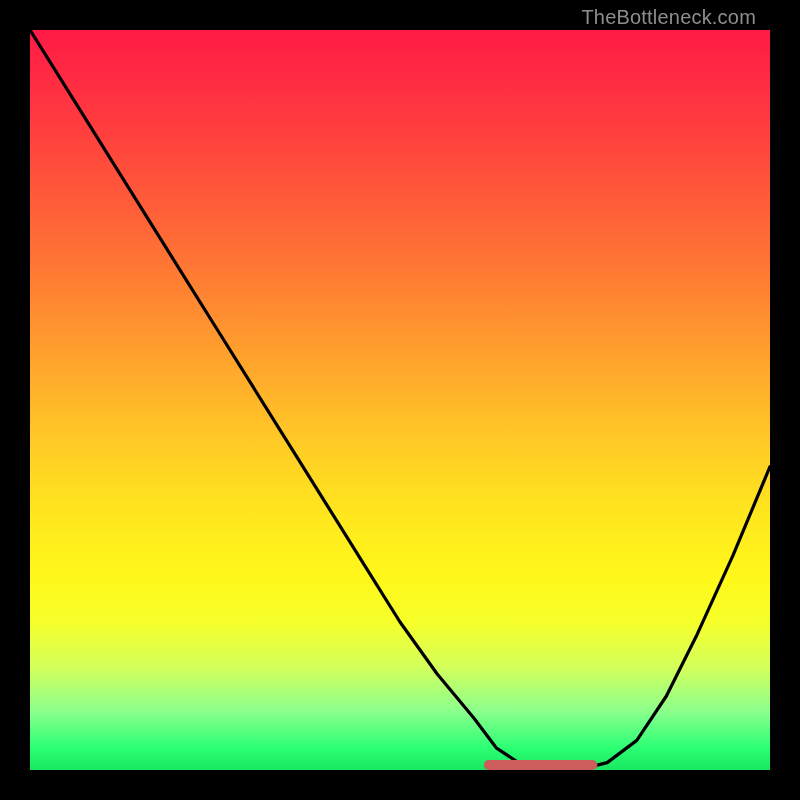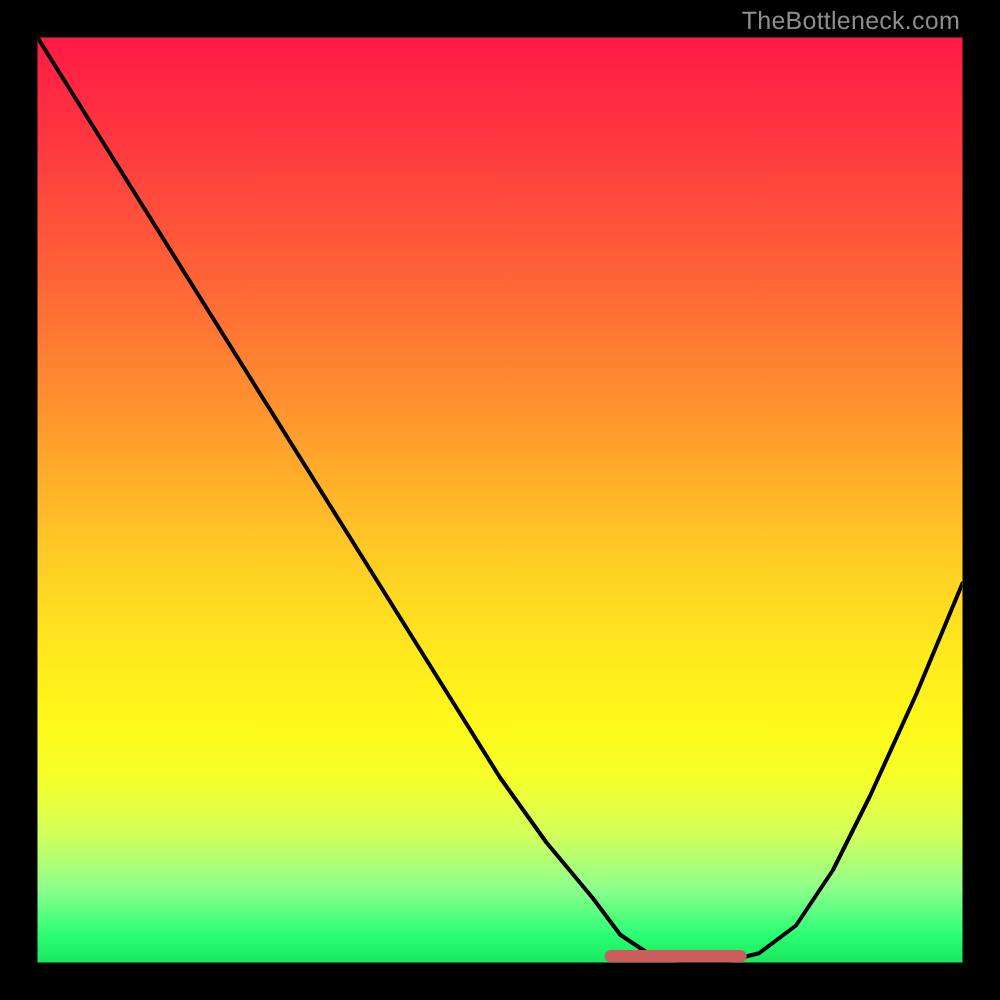--- a/index.html
+++ b/index.html
@@ -51,21 +51,21 @@
   .curve-svg {
     position: absolute;
     left: 0;
     top: 0;
     width: 740px;
     height: 740px;
   }
   .attribution {
     position: absolute;
     top: 6px;
-    right: 32px;
+    right: 44px;
     font-family: Arial, Helvetica, sans-serif;
     font-size: 20px;
     color: #8e8e8e;
     letter-spacing: 0.2px;
   }
 </style>
 </head>
 <body>
 
 <div class="attribution">TheBottleneck.com</div>

